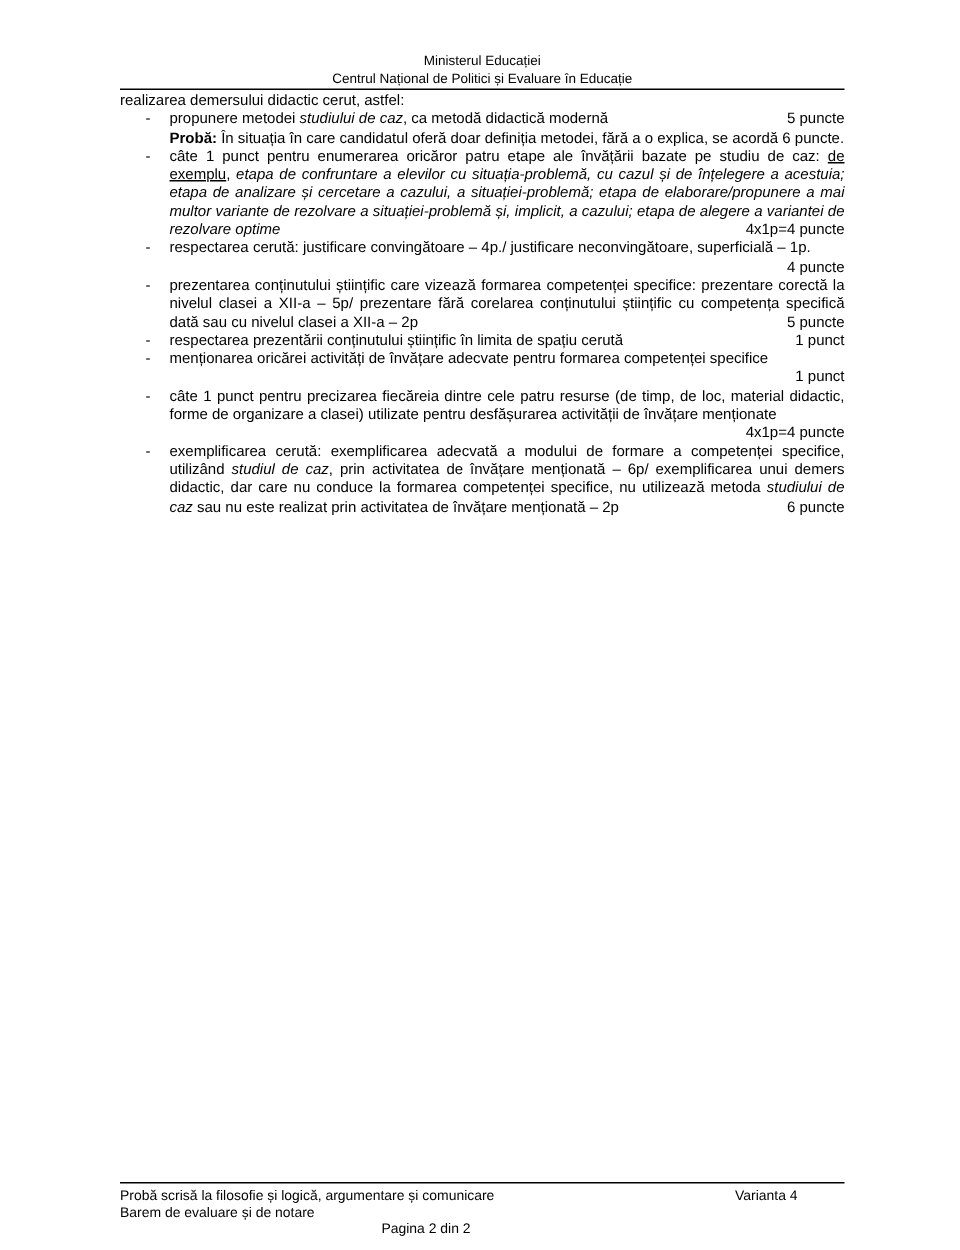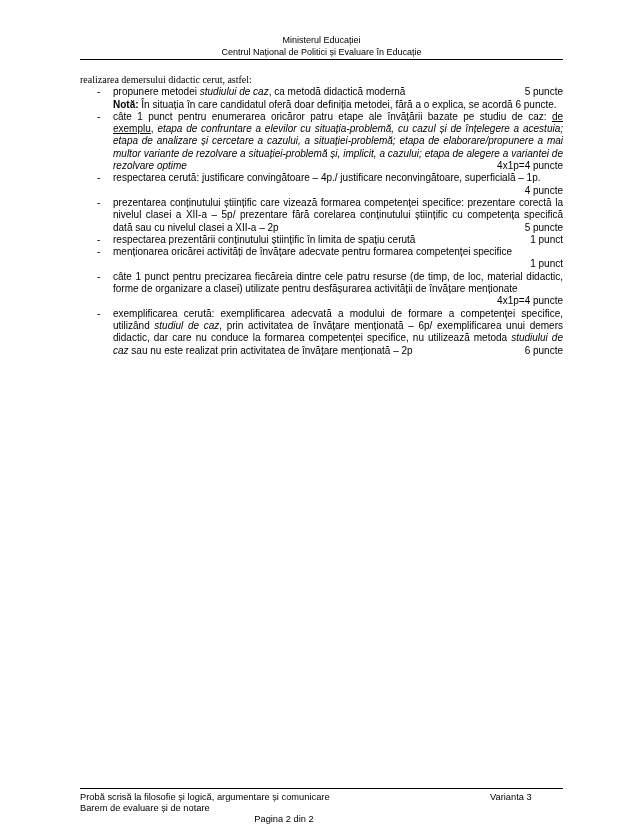--- a/index.html
+++ b/index.html
@@ -8,21 +8,21 @@
   .page{position:relative;width:640px;height:833px;background:#fff;overflow:hidden;}
   .content{position:absolute;left:80px;top:12px;width:483px;}
 
   .header{padding-top:22px;text-align:center;font-size:9px;line-height:12px;}
   .header-rule{border-top:1.8px solid #000;margin-top:1px;}
 
   .subject{display:flex;justify-content:space-between;align-items:flex-end;
            font-weight:700;font-size:10.5px;line-height:13px;
            padding-top:5px;padding-bottom:1px;border-bottom:1.5px solid #000;}
 
-  .intro{font-size:10px;line-height:12.3px;margin-top:14px;font-family:Liberation Serif, serif;}
+  .intro{font-size:10px;line-height:12.3px;margin-top:2px;}
 
   .rubric{font-size:10px;line-height:12.3px;}
   .row{display:flex;}
   .dash{flex:0 0 33px;padding-left:17px;box-sizing:border-box;}
   .txt{flex:1;text-align:justify;}
   .seg.i{font-style:italic;}
   .seg.b{font-weight:700;}
   .seg.u{text-decoration:underline;}
   .ptswrap{float:right;padding-left:8px;}
   .pp{font-weight:400;}
@@ -50,21 +50,21 @@
 
     <div class="intro">realizarea demersului didactic cerut, astfel:</div>
 
     <div class="rubric" id="rubric-list">
         <div class="row">
           <span class="dash">-</span>
           <div class="txt"><span class="seg r">propunere metodei </span><span class="seg i">studiului de caz</span><span class="seg r">, ca metodă didactică modernă</span><span class="ptswrap"><span class="pv">5 puncte</span></span></div>
         </div>
         <div class="row">
           <span class="dash"></span>
-          <div class="txt"><span class="seg b">Notă:</span><span class="seg r"> În situația în care candidatul oferă doar definiția metodei, fără a o explica, se acordă 6 puncte.</span></div>
+          <div class="txt"><span class="seg b">Probă:</span><span class="seg r"> În situația în care candidatul oferă doar definiția metodei, fără a o explica, se acordă 6 puncte.</span></div>
         </div>
         <div class="row">
           <span class="dash">-</span>
           <div class="txt"><span class="seg r">câte 1 punct pentru enumerarea oricăror patru etape ale învățării bazate pe studiu de caz: </span><span class="seg u">de exemplu</span><span class="seg r">, </span><span class="seg i">etapa de confruntare a elevilor cu situația-problemă, cu cazul și de înțelegere a acestuia; etapa de analizare și cercetare a cazului, a situației-problemă; etapa de elaborare/propunere a mai multor variante de rezolvare a situației-problemă și, implicit, a cazului; etapa de alegere a variantei de rezolvare optime</span><span class="ptswrap"><span class="pp">4x1p=</span><span class="pv">4 puncte</span></span></div>
         </div>
         <div class="row">
           <span class="dash">-</span>
           <div class="txt"><span class="seg r">respectarea cerută: justificare convingătoare – 4p./ justificare neconvingătoare, superficială – 1p.</span><div class="pts-line"><span><span class="pv">4 puncte</span></span></div></div>
         </div>
         <div class="row">
@@ -86,15 +86,15 @@
         <div class="row">
           <span class="dash">-</span>
           <div class="txt"><span class="seg r">exemplificarea cerută: exemplificarea adecvată a modului de formare a competenței specifice, utilizând </span><span class="seg i">studiul de caz</span><span class="seg r">, prin activitatea de învățare menționată – 6p/ exemplificarea unui demers didactic, dar care nu conduce la formarea competenței specifice, nu utilizează metoda </span><span class="seg i">studiului de caz</span><span class="seg r"> sau nu este realizat prin activitatea de învățare menționată – 2p</span><span class="ptswrap"><span class="pv">6 puncte</span></span></div>
         </div>
       </div>
   </div>
 
   <div class="footer-rule"></div>
   <div class="ft footer-exam">Probă scrisă la filosofie și logică, argumentare și comunicare</div>
   <div class="ft footer-doc">Barem de evaluare și de notare</div>
-  <div class="ft footer-variant">Varianta 3</div>
+  <div class="ft footer-variant">Varianta 4</div>
   <div class="ft footer-page">Pagina 2 din 2</div>
 </div>
 
 </body></html>

